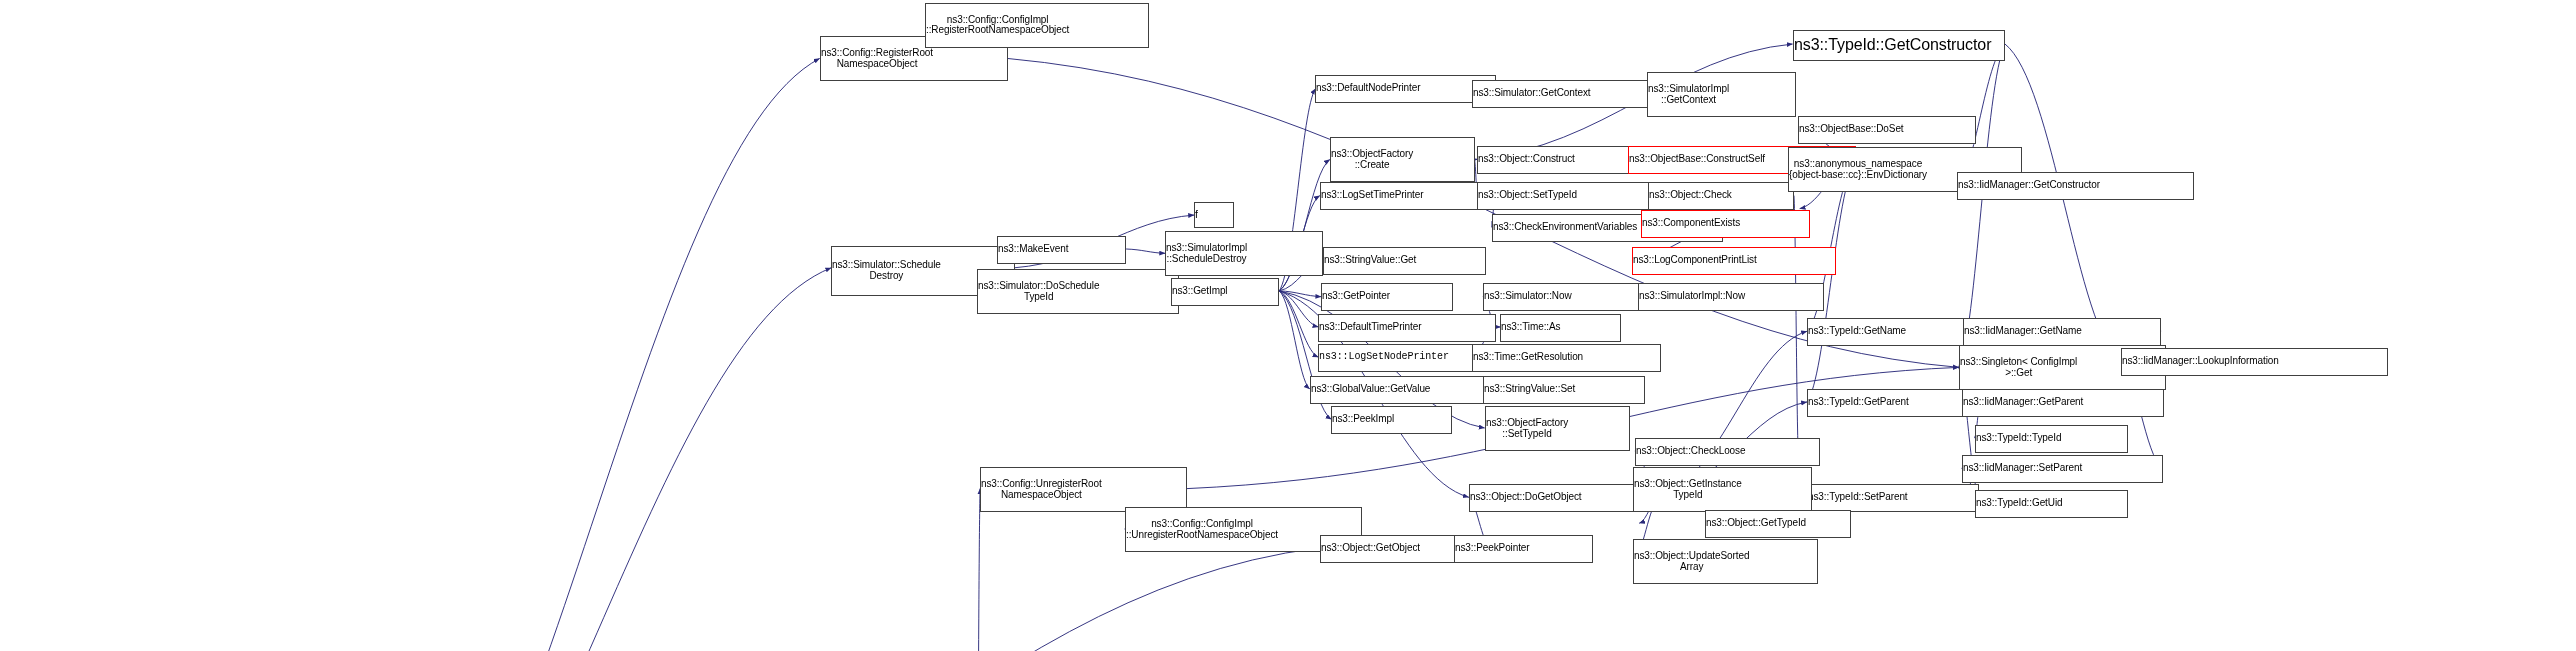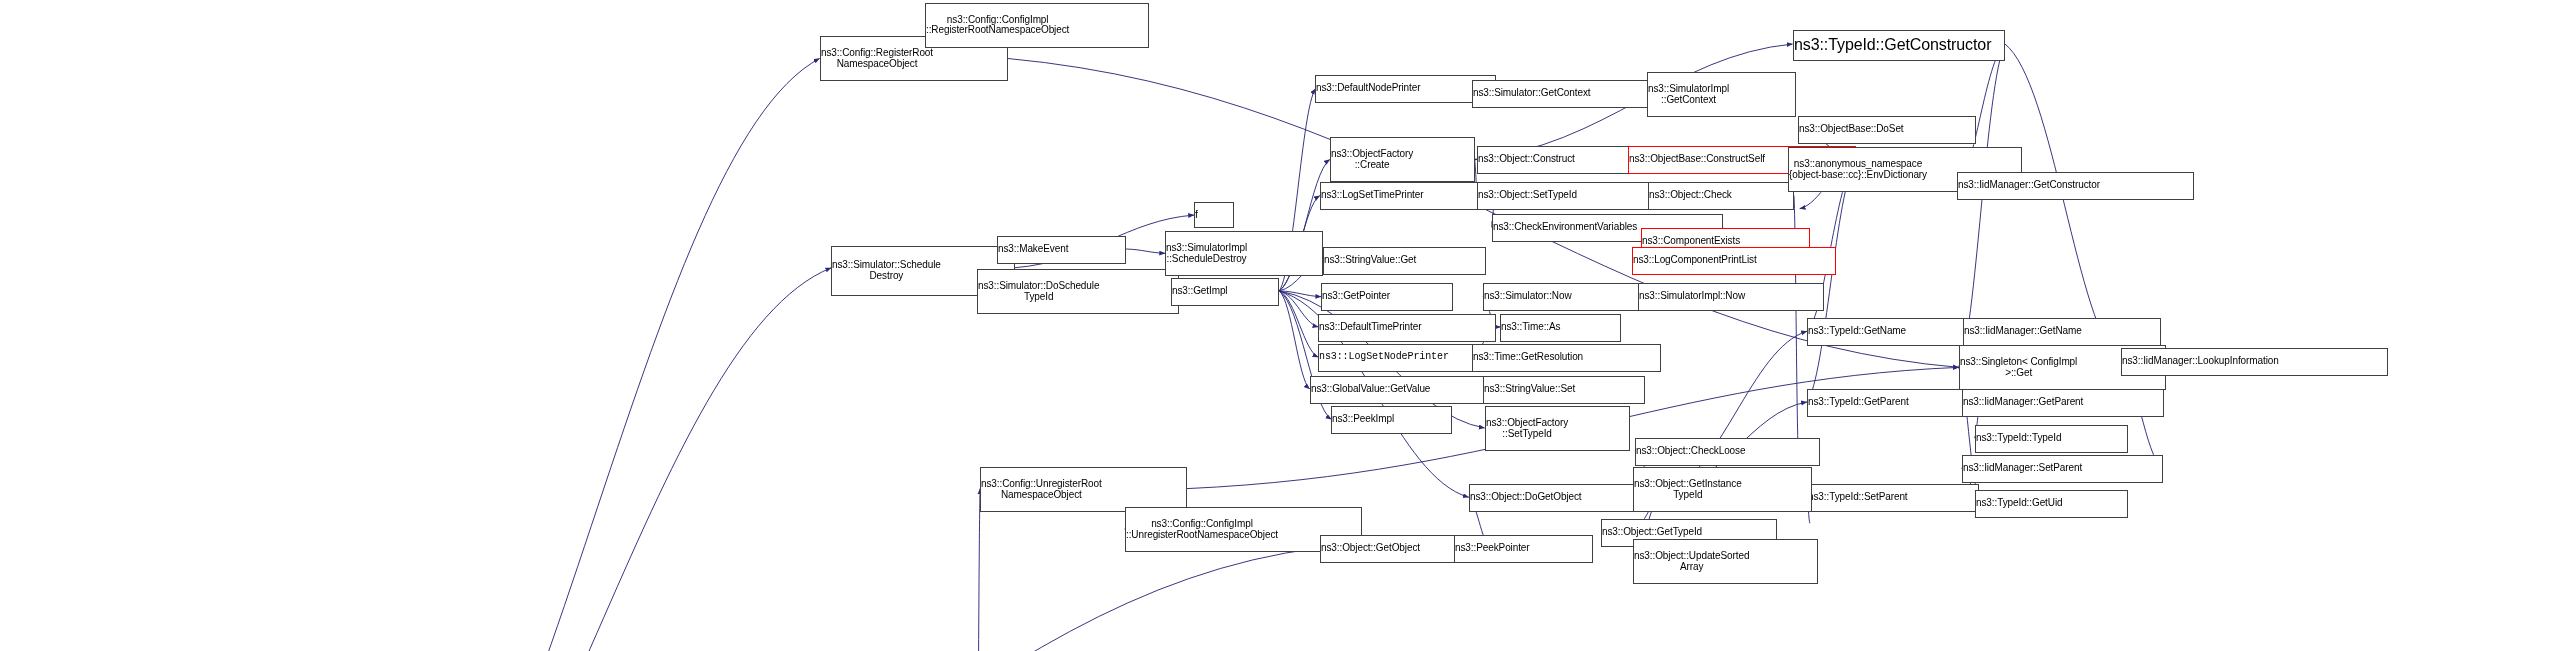--- a/index.html
+++ b/index.html
@@ -145,21 +145,21 @@
     <div class="node" style="left: 1483px; top: 283px; width: 159px; height: 27.5px; font-size: 10px;"><span>ns3::Simulator::Now</span></div>
     <div class="node" style="left: 1500px; top: 314px; width: 121px; height: 27.5px; font-size: 10px;"><span>ns3::Time::As</span></div>
     <div class="node" style="left: 1472px; top: 344px; width: 189px; height: 27.5px; font-size: 10px;"><span>ns3::Time::GetResolution</span></div>
     <div class="node" style="left: 1483px; top: 376px; width: 162px; height: 27.5px; font-size: 10px;"><span>ns3::StringValue::Set</span></div>
     <div class="node" style="left: 1485px; top: 406px; width: 145px; height: 45px; font-size: 10px;"><span>ns3::ObjectFactory
 ::SetTypeId</span></div>
     <div class="node" style="left: 1647px; top: 72px; width: 149px; height: 45px; font-size: 10px;"><span>ns3::SimulatorImpl
 ::GetContext</span></div>
     <div class="node red" style="left: 1628px; top: 146px; width: 228px; height: 27.5px; font-size: 10px;"><span>ns3::ObjectBase::ConstructSelf</span></div>
     <div class="node" style="left: 1648px; top: 182px; width: 146px; height: 27.5px; font-size: 10px;"><span>ns3::Object::Check</span></div>
-    <div class="node red" style="left: 1641px; top: 228px; width: 169px; height: 27.5px; font-size: 10px;"><span>ns3::ComponentExists</span></div>
+    <div class="node red" style="left: 1641px; top: 210px; width: 169px; height: 27.5px; font-size: 10px;"><span>ns3::ComponentExists</span></div>
     <div class="node red" style="left: 1632px; top: 247px; width: 204px; height: 27.5px; font-size: 10px;"><span>ns3::LogComponentPrintList</span></div>
     <div class="node" style="left: 1638px; top: 283px; width: 186px; height: 27.5px; font-size: 10px;"><span>ns3::SimulatorImpl::Now</span></div>
     <div class="node" style="left: 1798px; top: 116px; width: 178px; height: 27.5px; font-size: 10px;"><span>ns3::ObjectBase::DoSet</span></div>
     <div class="node" style="left: 1788px; top: 147px; width: 234px; height: 45px; font-size: 10px;"><span>ns3::anonymous_namespace
 {object-base::cc}::EnvDictionary</span></div>
     <div class="node" style="left: 1793px; top: 30px; width: 212px; height: 31px; font-size: 16px;"><span>ns3::TypeId::GetConstructor</span></div>
     <div class="node" style="left: 1957px; top: 172px; width: 237px; height: 27.5px; font-size: 10px;"><span>ns3::IidManager::GetConstructor</span></div>
     <div class="node" style="left: 1807px; top: 318px; width: 169px; height: 27.5px; font-size: 10px;"><span>ns3::TypeId::GetName</span></div>
     <div class="node" style="left: 1963px; top: 318px; width: 198px; height: 27.5px; font-size: 10px;"><span>ns3::IidManager::GetName</span></div>
     <div class="node" style="left: 1959px; top: 345px; width: 207px; height: 45px; font-size: 10px;"><span>ns3::Singleton&lt; ConfigImpl
@@ -168,19 +168,19 @@
     <div class="node" style="left: 1962px; top: 389px; width: 202px; height: 27.5px; font-size: 10px;"><span>ns3::IidManager::GetParent</span></div>
     <div class="node" style="left: 1975px; top: 425px; width: 153px; height: 27.5px; font-size: 10px;"><span>ns3::TypeId::TypeId</span></div>
     <div class="node" style="left: 1962px; top: 455px; width: 201px; height: 27.5px; font-size: 10px;"><span>ns3::IidManager::SetParent</span></div>
     <div class="node" style="left: 1807px; top: 484px; width: 172px; height: 27.5px; font-size: 10px;"><span>ns3::TypeId::SetParent</span></div>
     <div class="node" style="left: 1975px; top: 490px; width: 153px; height: 27.5px; font-size: 10px;"><span>ns3::TypeId::GetUid</span></div>
     <div class="node" style="left: 2121px; top: 348px; width: 267px; height: 27.5px; font-size: 10px;"><span>ns3::IidManager::LookupInformation</span></div>
     <div class="node" style="left: 1469px; top: 484px; width: 191px; height: 27.5px; font-size: 10px;"><span>ns3::Object::DoGetObject</span></div>
     <div class="node" style="left: 1635px; top: 438px; width: 185px; height: 27.5px; font-size: 10px;"><span>ns3::Object::CheckLoose</span></div>
     <div class="node" style="left: 1633px; top: 467px; width: 179px; height: 45px; font-size: 10px;"><span>ns3::Object::GetInstance
 TypeId</span></div>
-    <div class="node" style="left: 1601px; top: 510px; width: 176px; height: 27.5px; font-size: 10px; margin-top: 9px;"><span>ns3::Object::GetTypeId</span></div>
+    <div class="node" style="left: 1705px; top: 510px; width: 146px; height: 27.5px; font-size: 10px;"><span>ns3::Object::GetTypeId</span></div>
     <div class="node" style="left: 1633px; top: 539px; width: 185px; height: 45px; font-size: 10px;"><span>ns3::Object::UpdateSorted
 Array</span></div>
     <div class="node" style="left: 1320px; top: 535px; width: 171px; height: 27.5px; font-size: 10px;"><span>ns3::Object::GetObject</span></div>
     <div class="node" style="left: 1454px; top: 535px; width: 139px; height: 27.5px; font-size: 10px;"><span>ns3::PeekPointer</span></div>
   </div>
 
 
 </body></html>

